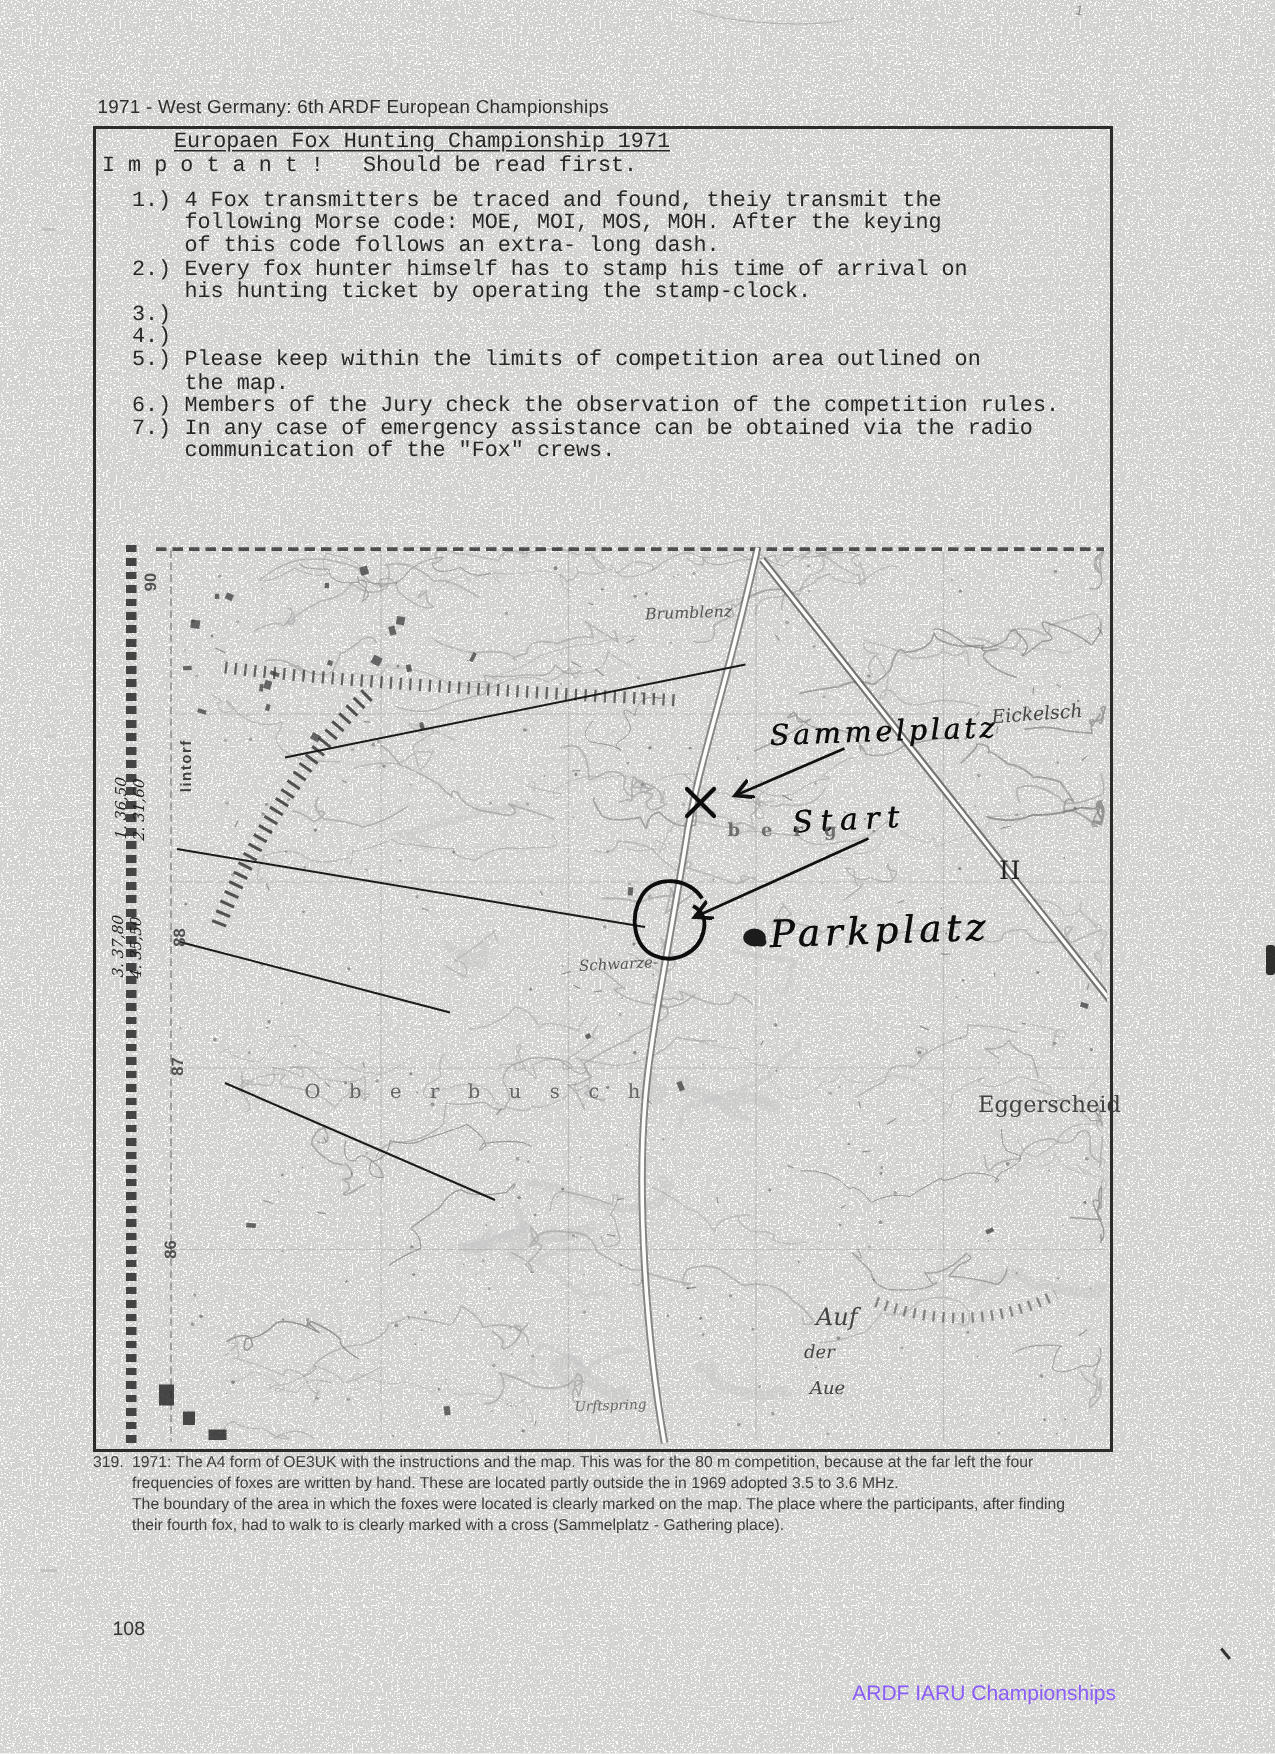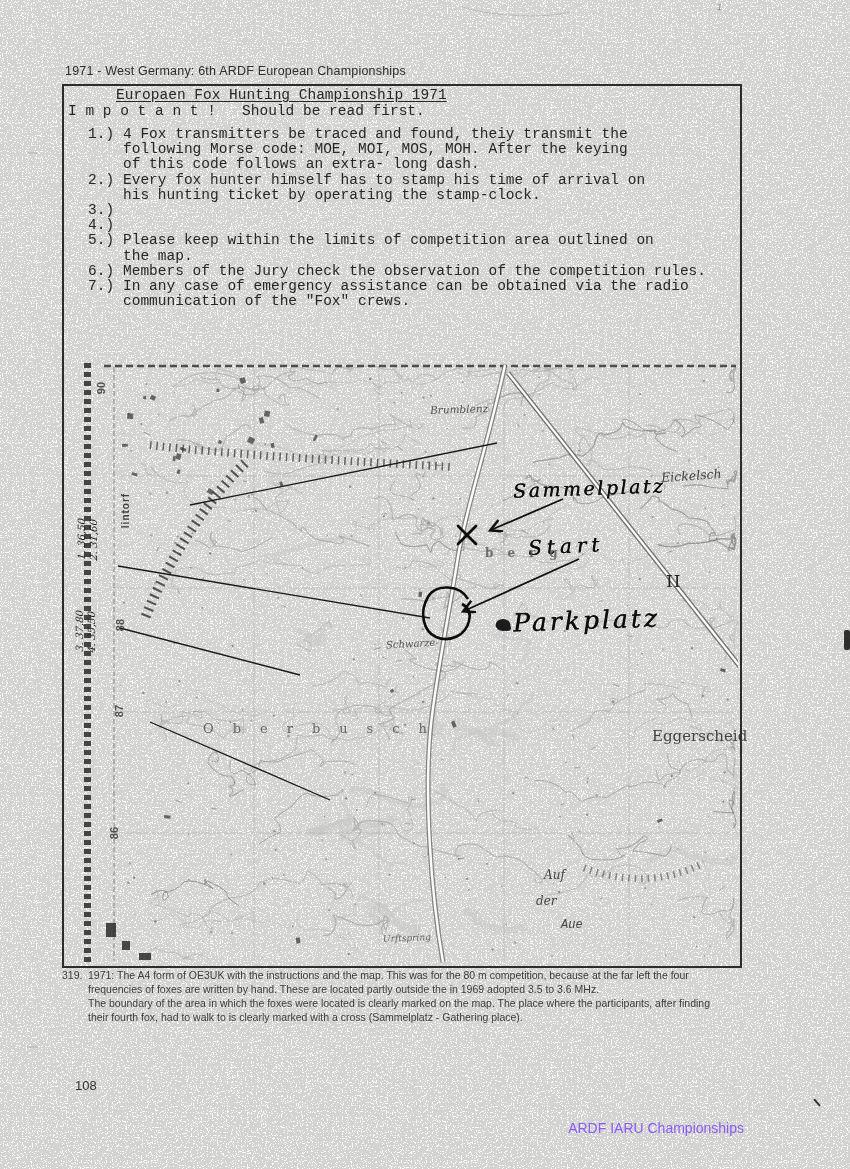--- a/index.html
+++ b/index.html
@@ -38,23 +38,23 @@
   .hand-parkplatz{left:513px;top:606px;font-size:25px;letter-spacing:3px;transform:rotate(-2deg);}
   .printed{font-family:"DejaVu Serif","Liberation Serif",serif;color:#4a4a4a;}
   .it{font-style:italic;}
   .lbl-brumblenz{left:430px;top:403px;font-size:10.5px;transform:rotate(-2deg);color:#555;}
   .lbl-eickelsch{left:661px;top:468px;font-size:12.5px;transform:rotate(-4deg);color:#444;}
   .lbl-roman{left:666px;top:571px;font-size:17px;color:#222;letter-spacing:1px;}
   .lbl-eggerscheid{left:628px;top:727px;font-size:15px;color:#333;opacity:.9;margin-left:24px;}
   .lbl-schwarze{left:386px;top:638px;font-size:10px;transform:rotate(-3deg);color:#555;}
   .lbl-oberbusch{left:203px;top:721px;font-size:13px;letter-spacing:19px;color:#4a4a4a;opacity:.8;}
   .lbl-berg{left:485px;top:546px;font-size:12px;letter-spacing:14px;color:#555;opacity:.8;font-weight:bold;}
-  .lbl-auf{left:544px;top:868px;font-size:12px;color:#444;}
+  .lbl-auf{left:544px;top:868px;font-size:16px;color:#444;}
   .lbl-der{left:536px;top:894px;font-size:12px;color:#444;}
-  .lbl-aue{left:561px;top:918px;font-size:12px;color:#444;font-family:Liberation Mono, monospace;}
+  .lbl-aue{left:540px;top:918px;font-size:12px;color:#444;}
   .lbl-urftspring{left:383px;top:933px;font-size:9px;color:#666;transform:rotate(-2deg);}
   
   .caption-num{left:62px;top:969px;font-size:10.5px;color:#3c3c3c;}
   .caption-text{left:88px;top:969px;width:680px;font-size:10.5px;line-height:13.9px;color:#3c3c3c;white-space:pre-line;}
   .arc-artifact{left:455px;top:-8px;width:120px;height:22px;border:1.5px solid #9a9a9a;border-color:transparent transparent #9a9a9a transparent;
       border-radius:50%;transform:rotate(3deg);opacity:.55;}
   .edge-blot{right:0;top:630px;width:6px;height:20px;background:#111;border-radius:2px;opacity:.85;}
   .tick-br{left:816px;top:1098px;width:2px;height:9px;background:#333;transform:rotate(-40deg);}
   .dash-l1{left:28px;top:152px;width:9px;height:2px;background:#c2c2c2;}
   .dash-l2{left:30px;top:490px;width:7px;height:2px;background:#cccccc;}

